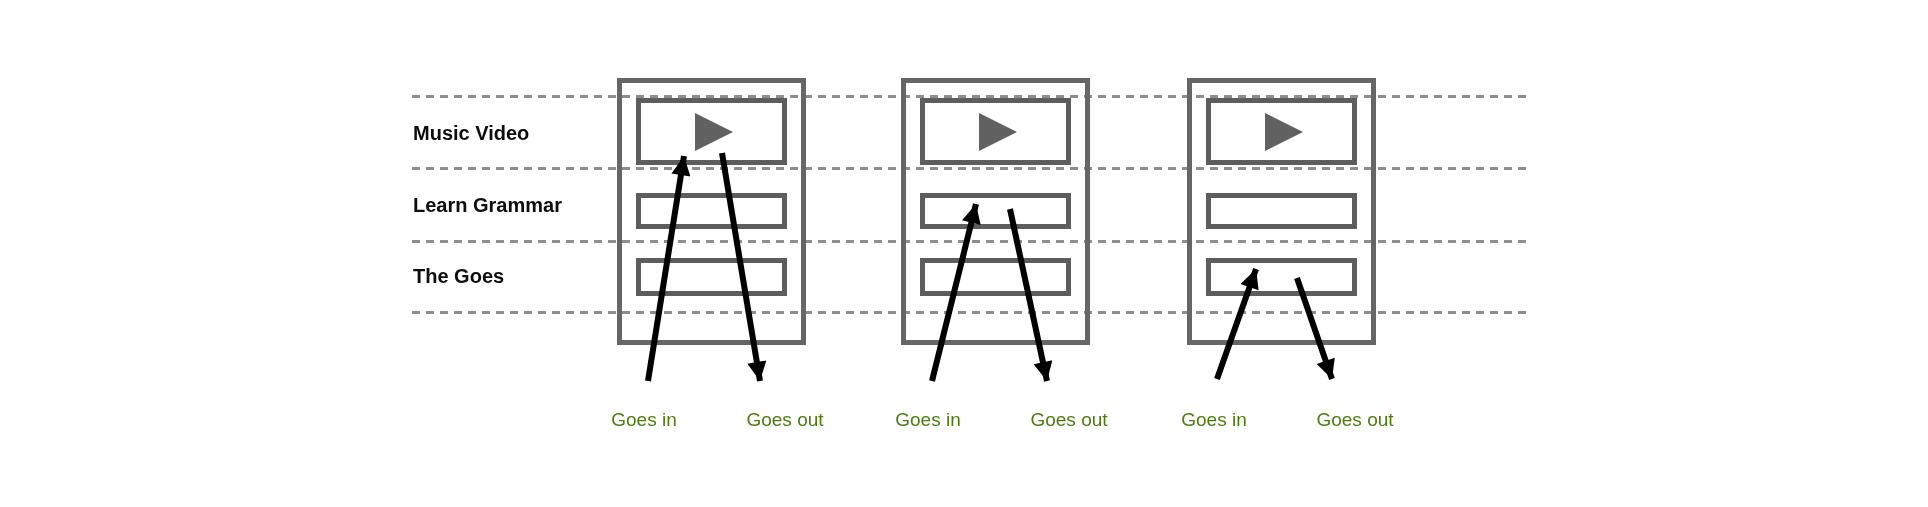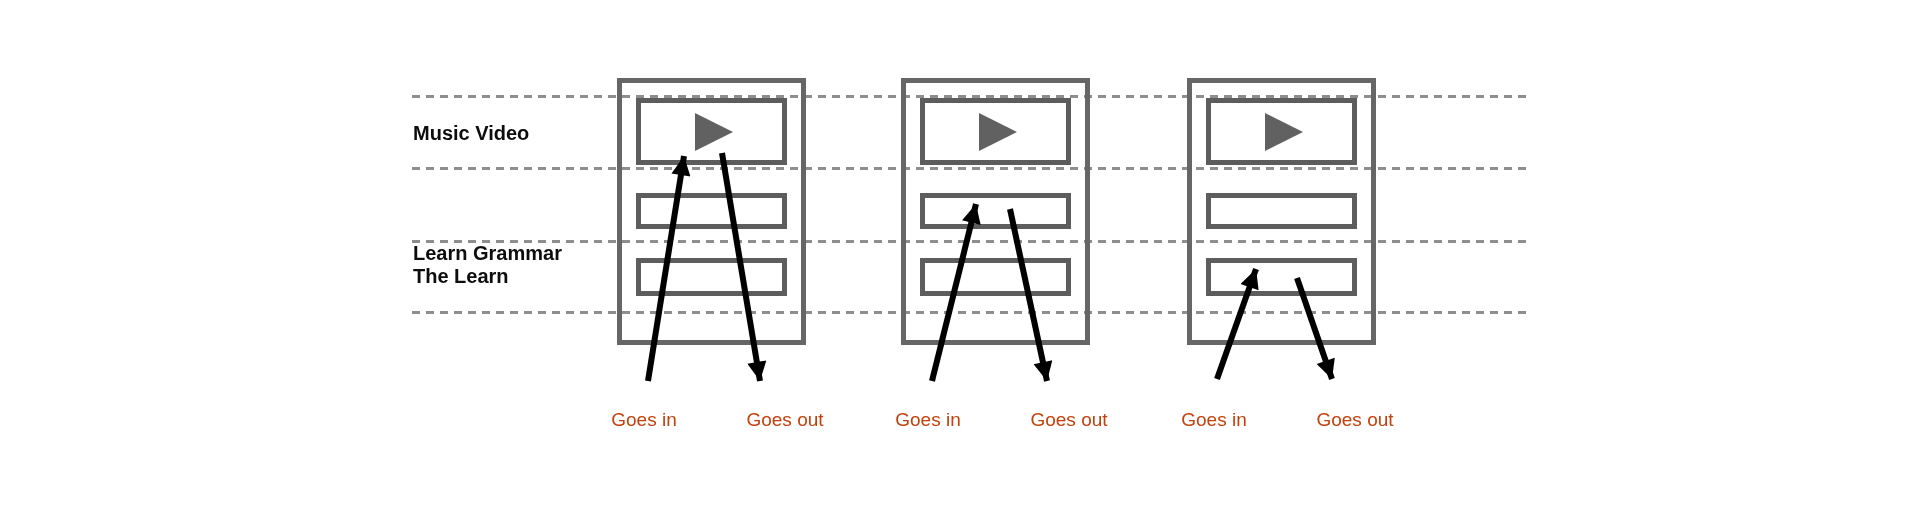--- a/index.html
+++ b/index.html
@@ -34,21 +34,21 @@
     position: absolute;
     left: 413px;
     font-size: 20px;
     font-weight: bold;
     color: #0d0d0d;
     line-height: 22px;
     white-space: nowrap;
     z-index: 2;
   }
   .row-label-1 { top: 122px; }
-  .row-label-2 { top: 194px; margin-top: 48px; }
+  .row-label-2 { top: 194px; }
   .row-label-3 { top: 265px; }
 
   
   .panel-col {
     position: absolute;
     top: 0;
     width: 189px;
     height: 507px;
     z-index: 2;
   }
@@ -87,21 +87,21 @@
     border-bottom: 19px solid transparent;
     margin-left: 4px;
   }
 
   
   .flow-label {
     position: absolute;
     top: 409px;
     transform: translateX(-50%);
     font-size: 19px;
-    color: #c2410c;
+    color: #4d7c0f;
     white-space: nowrap;
   }
   .flow-in  { left: 27px; }
   .flow-out { left: 168px; }
 
   
   .arrows-svg {
     position: absolute;
     top: 0;
     left: 0;
@@ -121,21 +121,21 @@
 
 <div class="canvas">
 
   <div class="dash-line dash-1"></div>
   <div class="dash-line dash-2"></div>
   <div class="dash-line dash-3"></div>
   <div class="dash-line dash-4"></div>
 
   <div class="row-label row-label-1">Music Video</div>
   <div class="row-label row-label-2">Learn Grammar</div>
-  <div class="row-label row-label-3">The Learn</div>
+  <div class="row-label row-label-3">The Goes</div>
 
   <div class="panel-col panel-col-1">
     <div class="screen">
       <div class="box box-video">
         <div class="play-triangle"></div>
       </div>
       <div class="box box-mid"></div>
       <div class="box box-low"></div>
     </div>
     <div class="flow-label flow-in">Goes in</div>

